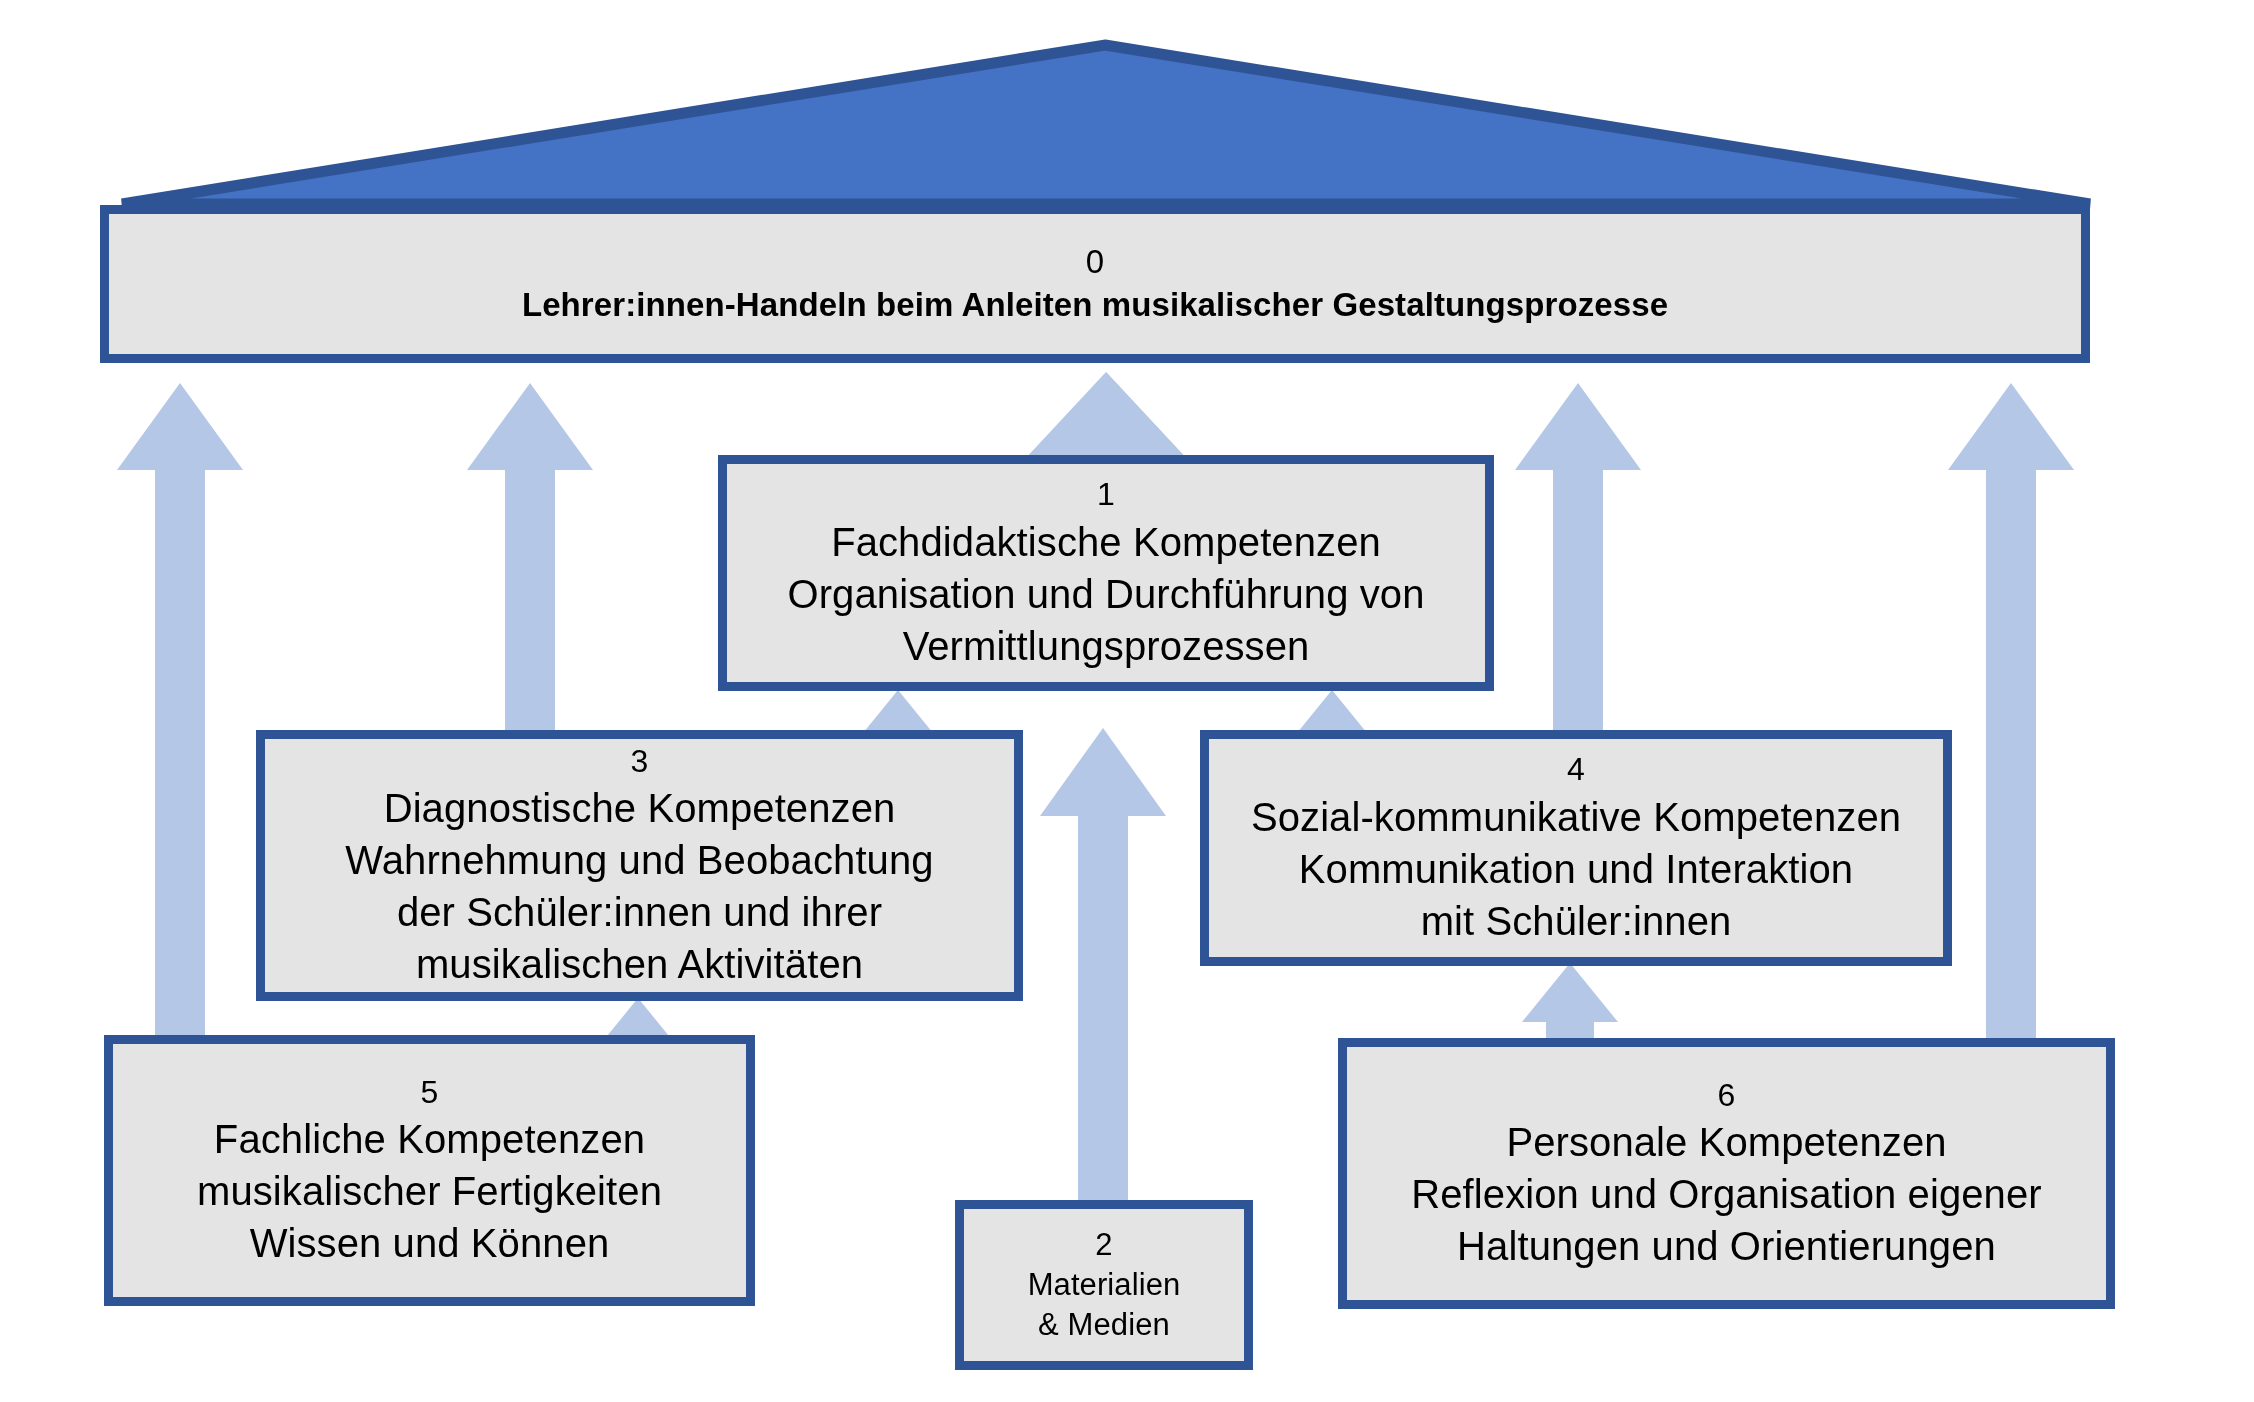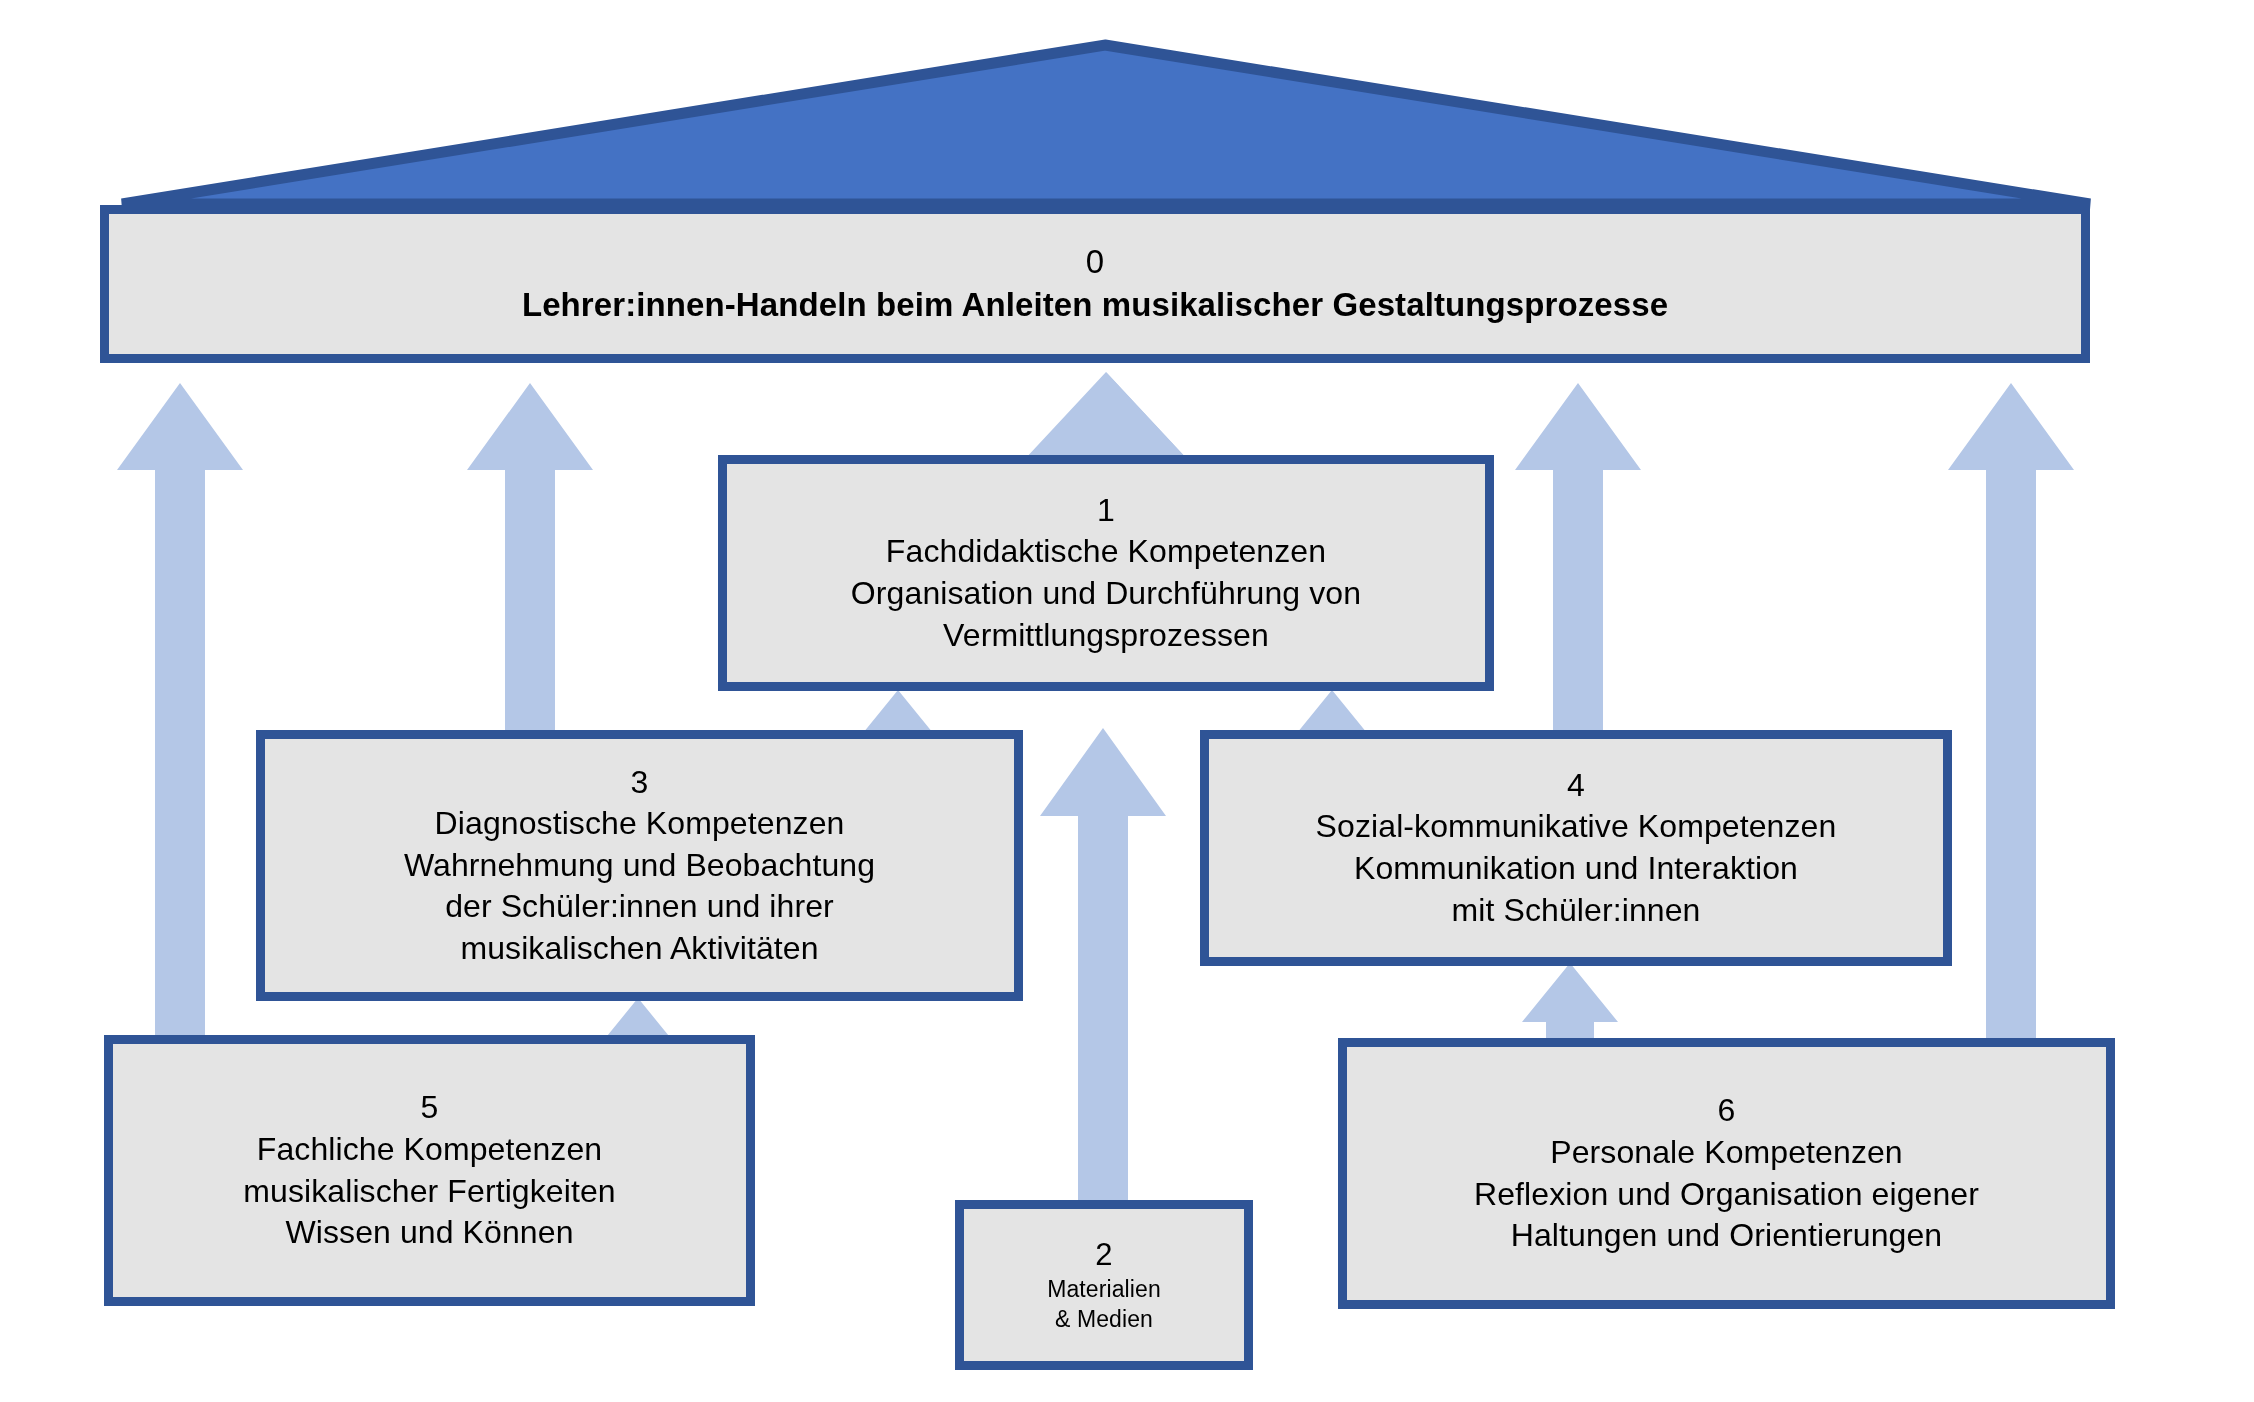--- a/index.html
+++ b/index.html
@@ -38,21 +38,21 @@
     color: #000000;
     z-index: 5;
   }
   .box-number {
     font-size: 32px;
     line-height: 1.30;
     font-weight: 400;
     letter-spacing: 0.2px;
   }
   .box-lines {
-    font-size: 32px;
+    font-size: 40px;
     line-height: 1.30;
     font-weight: 400;
     letter-spacing: 0.1px;
   }
   .box-lines .ln {
     display: block;
     white-space: nowrap;
   }
 
   
@@ -60,21 +60,21 @@
   #box-0 .box-number { font-size: 33px; }
   #box-0 .box-lines  { font-size: 33px; font-weight: bold; }
 
   #box-1 { left: 718px;  top: 455px;  width: 776px;  height: 236px; }
   #box-3 { left: 256px;  top: 730px;  width: 767px;  height: 271px; }
   #box-4 { left: 1200px; top: 730px;  width: 752px;  height: 236px; }
   #box-5 { left: 104px;  top: 1035px; width: 651px;  height: 271px; }
   #box-6 { left: 1338px; top: 1038px; width: 777px;  height: 271px; }
   #box-2 { left: 955px;  top: 1200px; width: 298px;  height: 170px; }
   #box-2 .box-number { font-size: 31px; }
-  #box-2 .box-lines  { font-size: 23px; text-align: center; }
+  #box-2 .box-lines  { font-size: 31px; text-align: center; }
 </style>
 </head>
 <body>
 
 <div id="stage">
 
   <svg id="svg-layer" viewBox="0 0 2254 1402" xmlns="http://www.w3.org/2000/svg">
 
     <polygon points="1105,45 2090,204 122,204" fill="#4472c4" stroke="#2f5496" stroke-width="11" stroke-linejoin="miter"></polygon>
 

